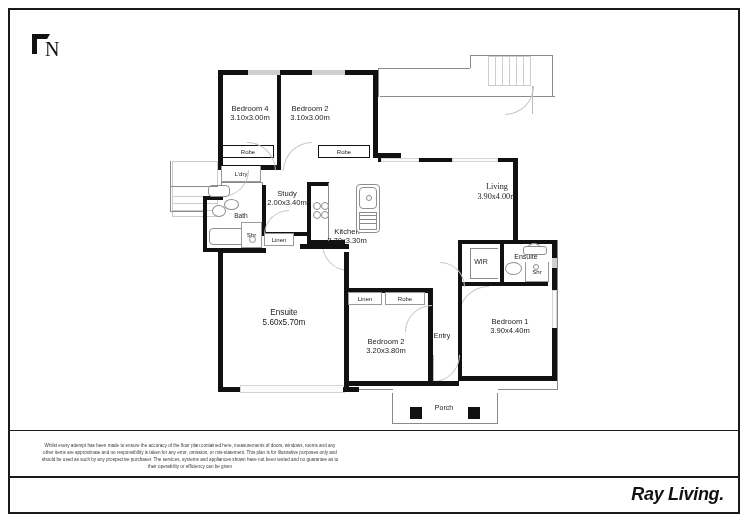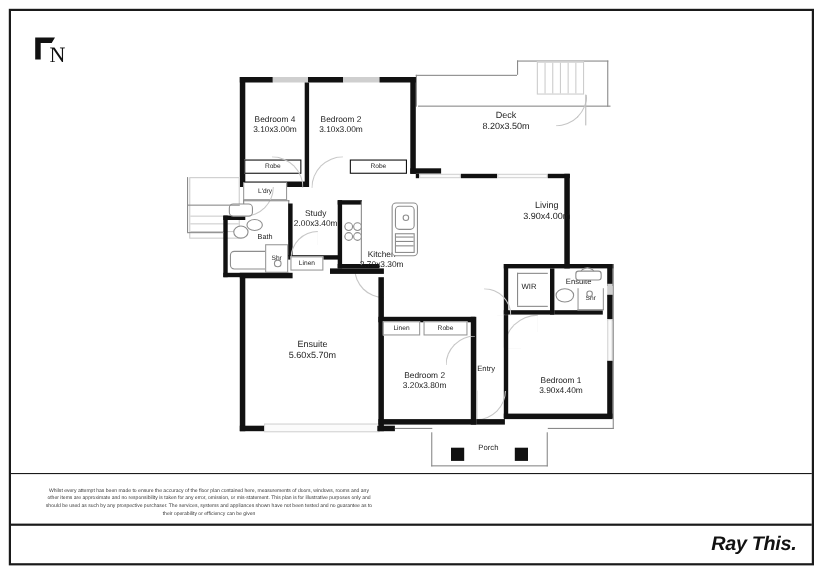--- a/index.html
+++ b/index.html
@@ -86,24 +86,20 @@
 
     <div class="stair" style="left:488px;top:56px;width:43px;height:30px;"></div>
     <div class="tread" style="left:495px;top:57px;width:1px;height:28px;"></div>
     <div class="tread" style="left:502px;top:57px;width:1px;height:28px;"></div>
     <div class="tread" style="left:509px;top:57px;width:1px;height:28px;"></div>
     <div class="tread" style="left:516px;top:57px;width:1px;height:28px;"></div>
     <div class="tread" style="left:523px;top:57px;width:1px;height:28px;"></div>
     <div class="arc" style="left:505px;top:86px;width:28px;height:28px;border-color:#c5c5c5;border-top:none;border-left:none;border-radius:0 0 100% 0;"></div>
     <div class="dleaf" style="left:532px;top:86px;width:1px;height:28px;background:#bdbdbd;"></div>
 
-    <div class="rl big" style="left:405px;top:100px;width:110px;">
-      <span class="nm">Deck</span>
-      <span class="dm">8.20x3.50m</span>
-    </div>
 
     <div class="w" style="left:218px;top:70px;width:5px;height:100px;"></div>
     <div class="w" style="left:218px;top:70px;width:30px;height:5px;"></div>
     <div class="wl" style="left:248px;top:70px;width:32px;height:5px;"></div>
     <div class="w" style="left:280px;top:70px;width:32px;height:5px;"></div>
     <div class="wl" style="left:312px;top:70px;width:33px;height:5px;"></div>
     <div class="w" style="left:345px;top:70px;width:33px;height:5px;"></div>
 
     <div class="w" style="left:373px;top:70px;width:5px;height:88px;"></div>
     <div class="w" style="left:373px;top:153px;width:28px;height:5px;"></div>
@@ -197,21 +193,21 @@
     <div class="arc" style="left:322px;top:244px;width:26px;height:26px;border-color:#c7c7c7;border-top:none;border-right:none;border-radius:0 0 0 100%;"></div>
 
 
     <div class="w" style="left:378px;top:158px;width:3px;height:4px;"></div>
     <div class="glassfill" style="left:381px;top:158px;width:38px;height:4px;"></div>
     <div class="w" style="left:419px;top:158px;width:33px;height:4px;"></div>
     <div class="glassfill" style="left:452px;top:158px;width:46px;height:4px;"></div>
     <div class="w" style="left:498px;top:158px;width:20px;height:4px;"></div>
 
     <div class="w" style="left:513px;top:158px;width:5px;height:86px;"></div>
-    <div class="rl big" style="left:462px;top:182px;width:70px;">
+    <div class="rl big" style="left:462px;top:182px;width:70px;font-family:Liberation Serif, serif;">
       <span class="nm">Living</span>
       <span class="dm">3.90x4.00m</span>
     </div>
 
     <div class="w" style="left:458px;top:240px;width:100px;height:4px;"></div>
     <div class="w" style="left:458px;top:240px;width:4px;height:46px;"></div>
     <div class="w" style="left:458px;top:282px;width:46px;height:4px;"></div>
     <div class="w" style="left:500px;top:244px;width:4px;height:42px;"></div>
     <div class="w" style="left:504px;top:282px;width:44px;height:4px;"></div>
 
@@ -239,21 +235,21 @@
       <span>Shr</span>
     </div>
     <div class="dot" style="left:533px;top:264px;width:4px;height:4px;"></div>
 
     <div class="arc" style="left:458px;top:286px;width:30px;height:30px;border-color:#c7c7c7;border-bottom:none;border-right:none;border-radius:100% 0 0 0;"></div>
     <div class="dleaf" style="left:458px;top:286px;width:1px;height:30px;background:#bdbdbd;"></div>
 
     <div class="w" style="left:458px;top:286px;width:4px;height:94px;"></div>
     <div class="w" style="left:458px;top:376px;width:99px;height:5px;"></div>
 
-    <div class="rl" style="left:474px;top:342px;width:72px;">
+    <div class="rl" style="left:474px;top:318px;width:72px;">
       <span class="nm">Bedroom 1</span>
       <span class="dm">3.90x4.40m</span>
     </div>
 
     <div class="w" style="left:218px;top:252px;width:5px;height:140px;"></div>
     <div class="w" style="left:218px;top:387px;width:22px;height:5px;"></div>
     <div class="glassfill" style="left:240px;top:385px;width:105px;height:8px;"></div>
     <div class="w" style="left:343px;top:387px;width:16px;height:5px;"></div>
     <div class="w" style="left:344px;top:252px;width:5px;height:140px;"></div>
     <div class="w" style="left:218px;top:248px;width:48px;height:5px;"></div>
@@ -305,15 +301,15 @@
     <div class="wt" style="left:170px;top:211px;width:33px;height:1px;"></div>
     <div class="wt" style="left:170px;top:161px;width:1px;height:50px;"></div>
 
   </div>
 
   <div class="divider" style="left:10px;top:430px;width:728px;height:1px;"></div>
   <div class="divider" style="left:10px;top:476px;width:728px;height:2px;"></div>
 
   <p class="disclaimer">Whilst every attempt has been made to ensure the accuracy of the floor plan contained here, measurements of doors, windows, rooms and any other items are approximate and no responsibility is taken for any error, omission, or mis-statement. This plan is for illustrative purposes only and should be used as such by any prospective purchaser. The services, systems and appliances shown have not been tested and no guarantee as to their operability or efficiency can be given</p>
 
-  <div class="logo">Ray This.</div>
+  <div class="logo">Ray Living.</div>
 
 </div>
 
 </body></html>

